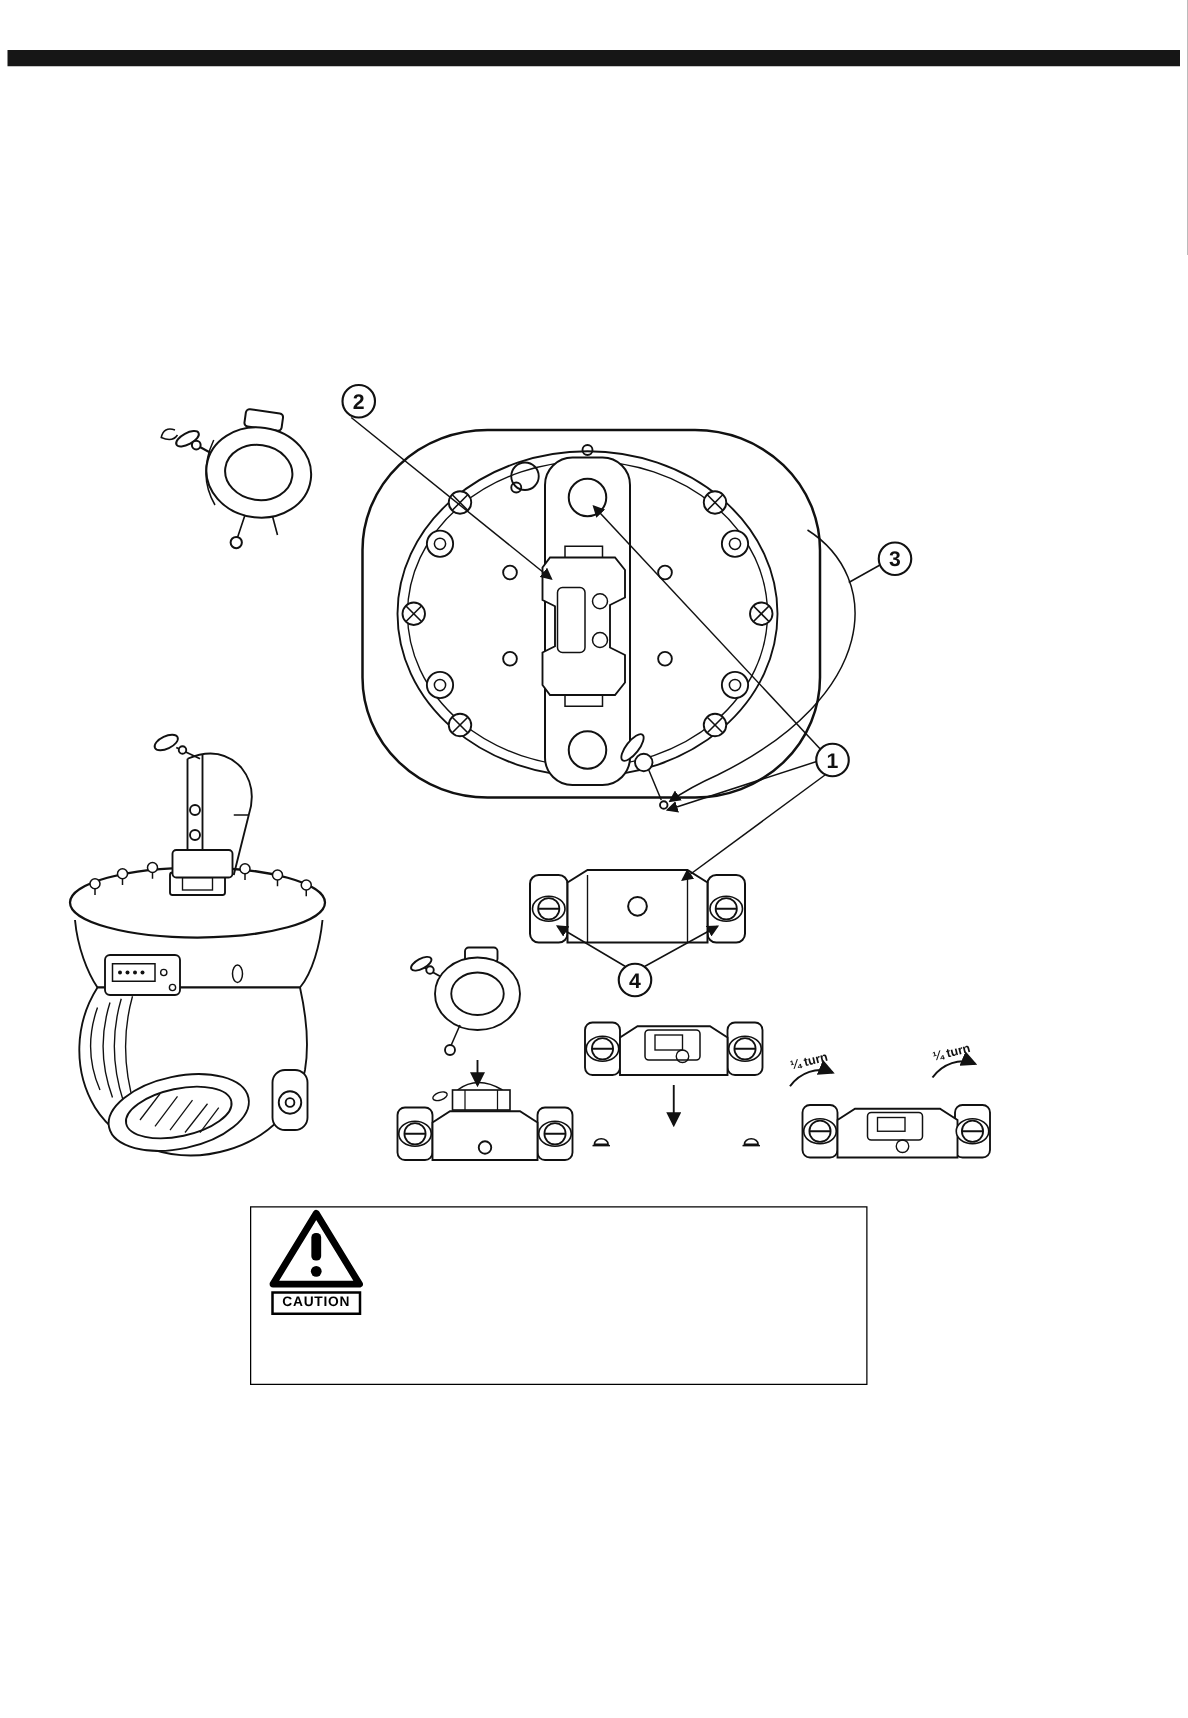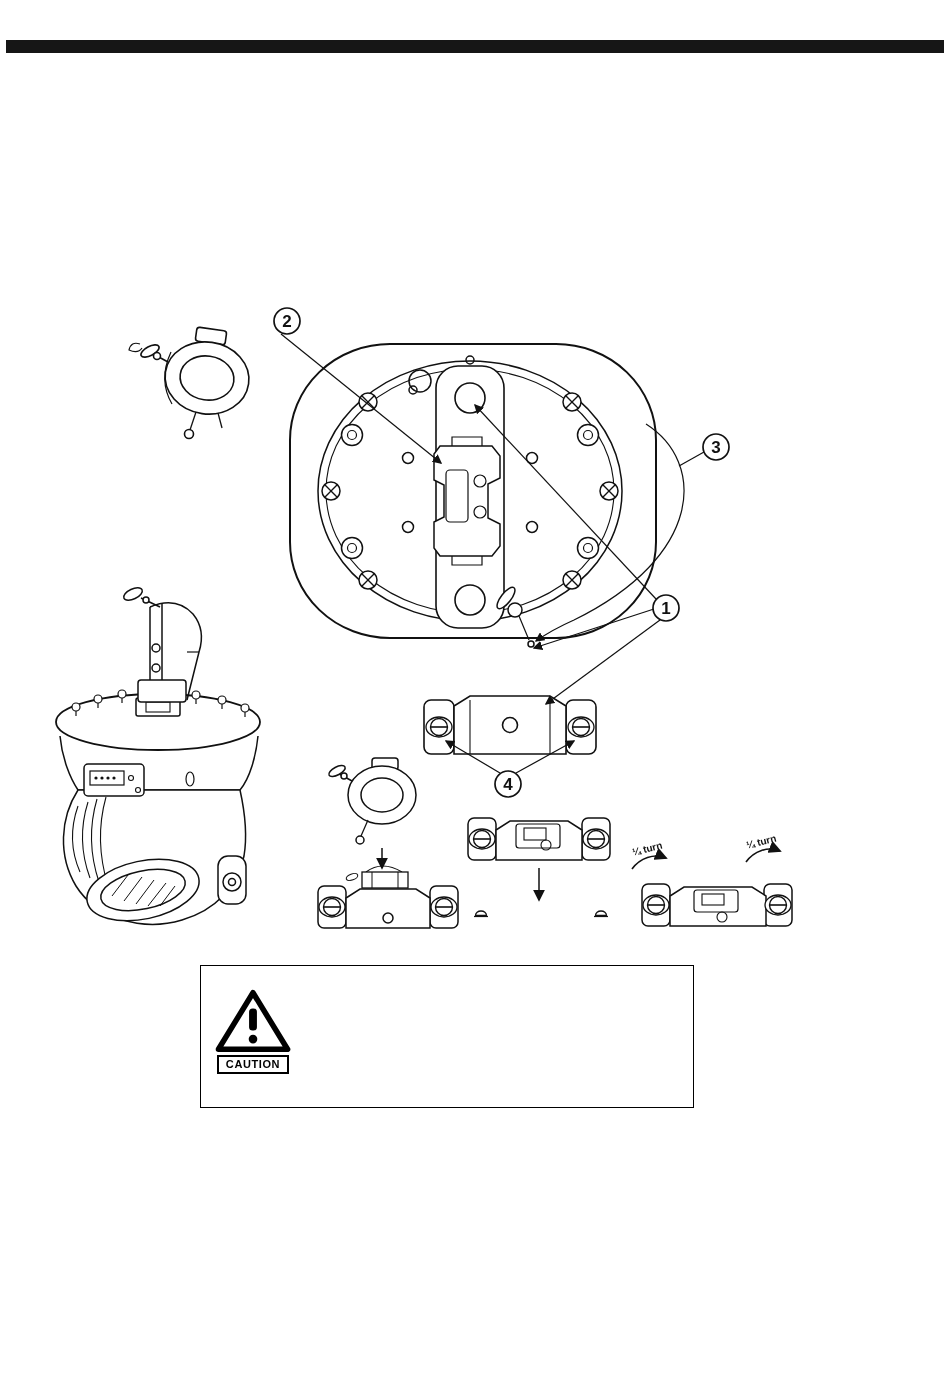--- a/index.html
+++ b/index.html
@@ -14,21 +14,21 @@
   .topbar{
     position:absolute;left:6px;right:6px;top:40px;height:13px;
     background:#161616;
   }
   .diagram-svg{position:absolute;left:0;top:0;}
   .caution-box{
     position:absolute;left:200px;top:965px;width:494px;height:143px;
     border:1.6px solid #000;box-sizing:border-box;
   }
   .warning-sign{
-    position:absolute;left:9px;top:22px;width:86px;
+    position:absolute;left:9px;top:0;width:86px;
     display:flex;flex-direction:column;align-items:center;
   }
   .caution-label{
     border:2px solid #000;
     font-weight:bold;font-size:11px;letter-spacing:0.6px;
     padding:1px 7px;margin-top:1px;background:#fff;color:#000;
     line-height:13px;
   }
   svg text{font-family:"Liberation Sans", sans-serif;}
   .callout-num{font-size:17px;font-weight:bold;fill:#111;}

